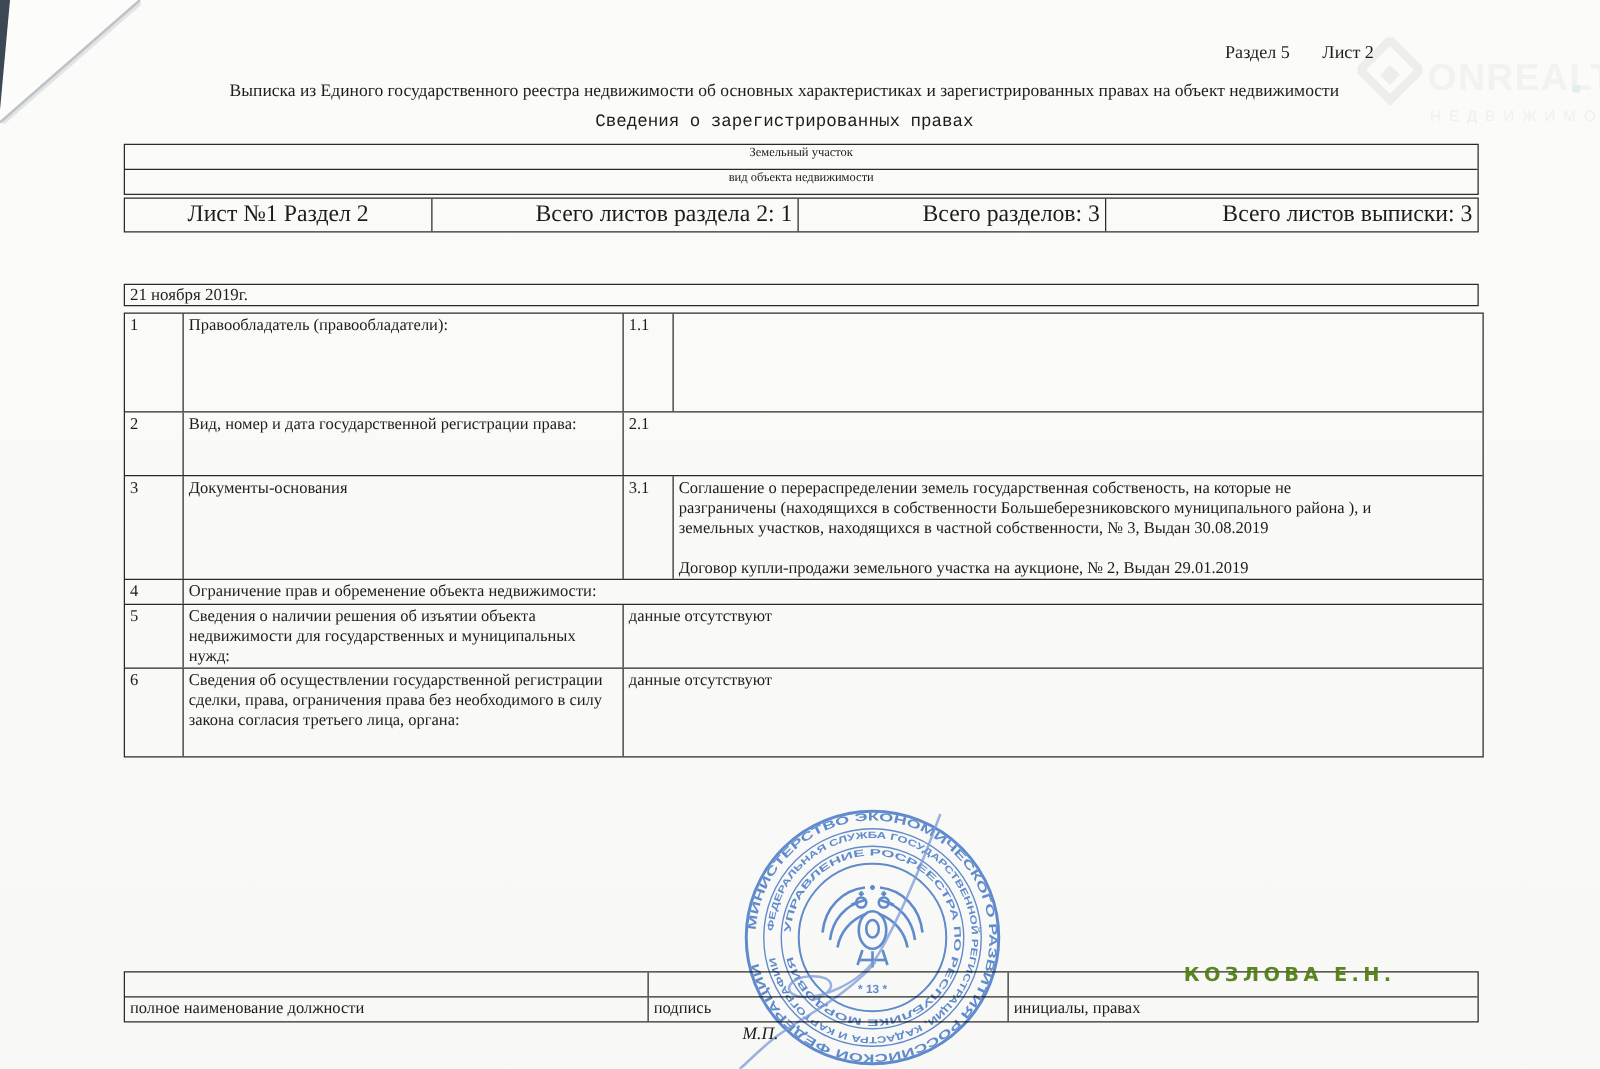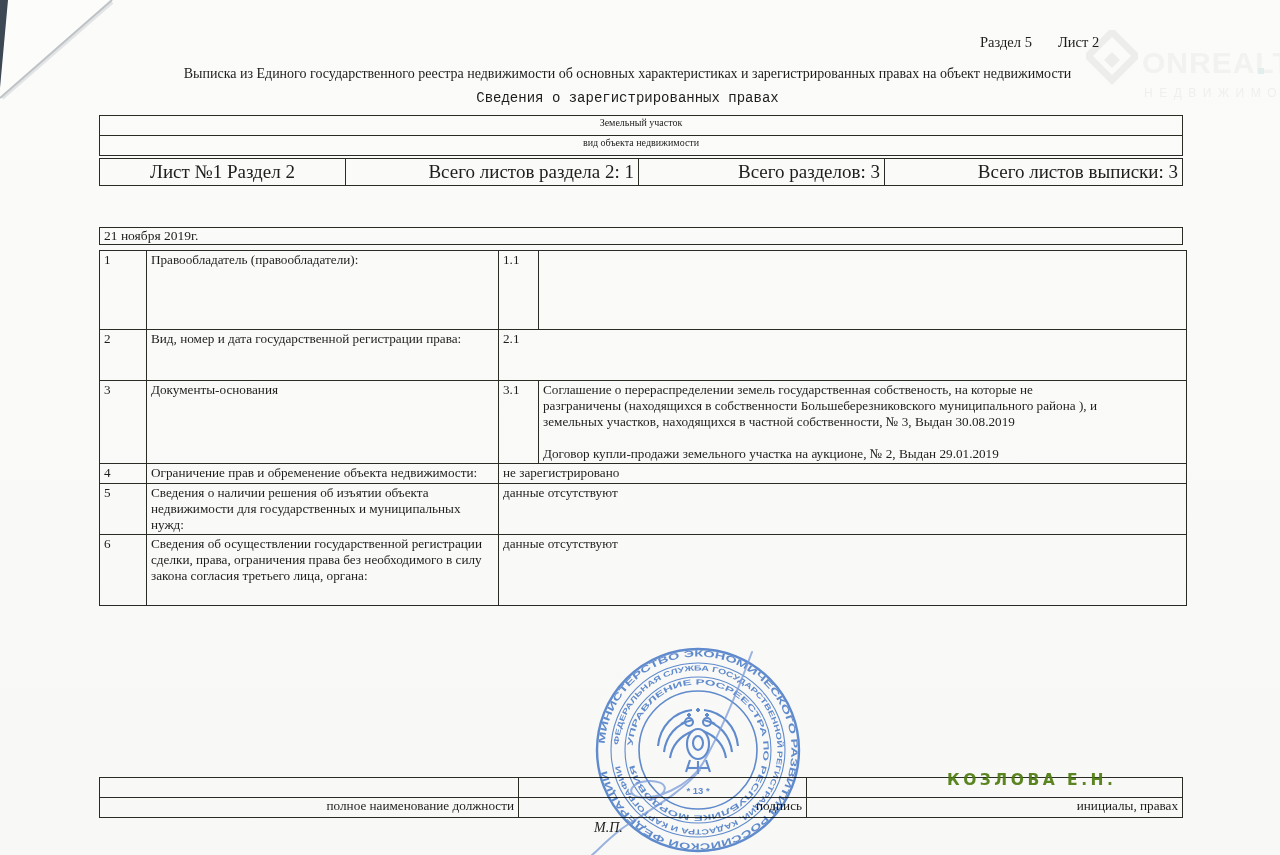--- a/index.html
+++ b/index.html
@@ -44,21 +44,21 @@
   .mrow.w3{grid-template-columns:46px 352px 1fr;}
   .mrow+.mrow{border-top:1.4px solid #2b2b26;}
   .mc{padding:1px 4px;font-size:13.2px;line-height:1.22;white-space:pre-line;}
   .mc+.mc{border-left:1.4px solid #2b2b26;}
   .nowrap{white-space:nowrap;overflow:hidden;}
   .h76{min-height:76px}.h48{min-height:48px}.h80{min-height:80px}
   .h45{min-height:45px}.h68{min-height:68px}
   .limit560{max-width:560px;}
   
   .sig{left:99px;top:777px;width:1082px;z-index:2;}
-  .sigrow{display:grid;grid-template-columns:418px 288px 1fr;text-align:right;}
+  .sigrow{display:grid;grid-template-columns:418px 288px 1fr;}
   .sigrow+.sigrow{border-top:1.4px solid #2b2b26;}
   .sigrow div{padding:0 4px;font-size:13.2px;height:19px;}
   .sigrow div+div{border-left:1.4px solid #2b2b26;}
   .mp{left:594px;top:820px;font-size:14px;z-index:4;font-style:italic;}
   .name-stamp{left:947px;top:771px;z-index:5;font-family:"DejaVu Sans",sans-serif;
     font-weight:bold;font-size:15.5px;letter-spacing:3.5px;color:#4d7c0f;opacity:.92;}
   
   .stamp{left:590px;top:642px;z-index:3;mix-blend-mode:multiply;}
   
   .fold{left:0;top:0;z-index:7;}
@@ -116,21 +116,20 @@
     <div class="mc h80">3</div>
     <div class="mc">Документы-основания</div>
     <div class="mc">3.1</div>
     <div class="mc limit560">Соглашение о перераспределении земель государственная собственость, на которые не разграничены (находящихся в собственности Большеберезниковского муниципального района ), и земельных участков, находящихся в частной собственности, № 3, Выдан 30.08.2019
 
 Договор купли-продажи земельного участка на аукционе, № 2, Выдан 29.01.2019</div>
   </div>
   <div class="mrow w3">
     <div class="mc">4</div>
     <div class="mc nowrap">Ограничение прав и обременение объекта недвижимости:</div>
-    <div class="mc">не зарегистрировано</div>
   </div>
   <div class="mrow w3">
     <div class="mc h45">5</div>
     <div class="mc">Сведения о наличии решения об изъятии объекта недвижимости для государственных и муниципальных нужд:</div>
     <div class="mc">данные отсутствуют</div>
   </div>
   <div class="mrow w3">
     <div class="mc h68">6</div>
     <div class="mc">Сведения об осуществлении государственной регистрации сделки, права, ограничения права без необходимого в силу закона согласия третьего лица, органа:</div>
     <div class="mc">данные отсутствуют</div>

